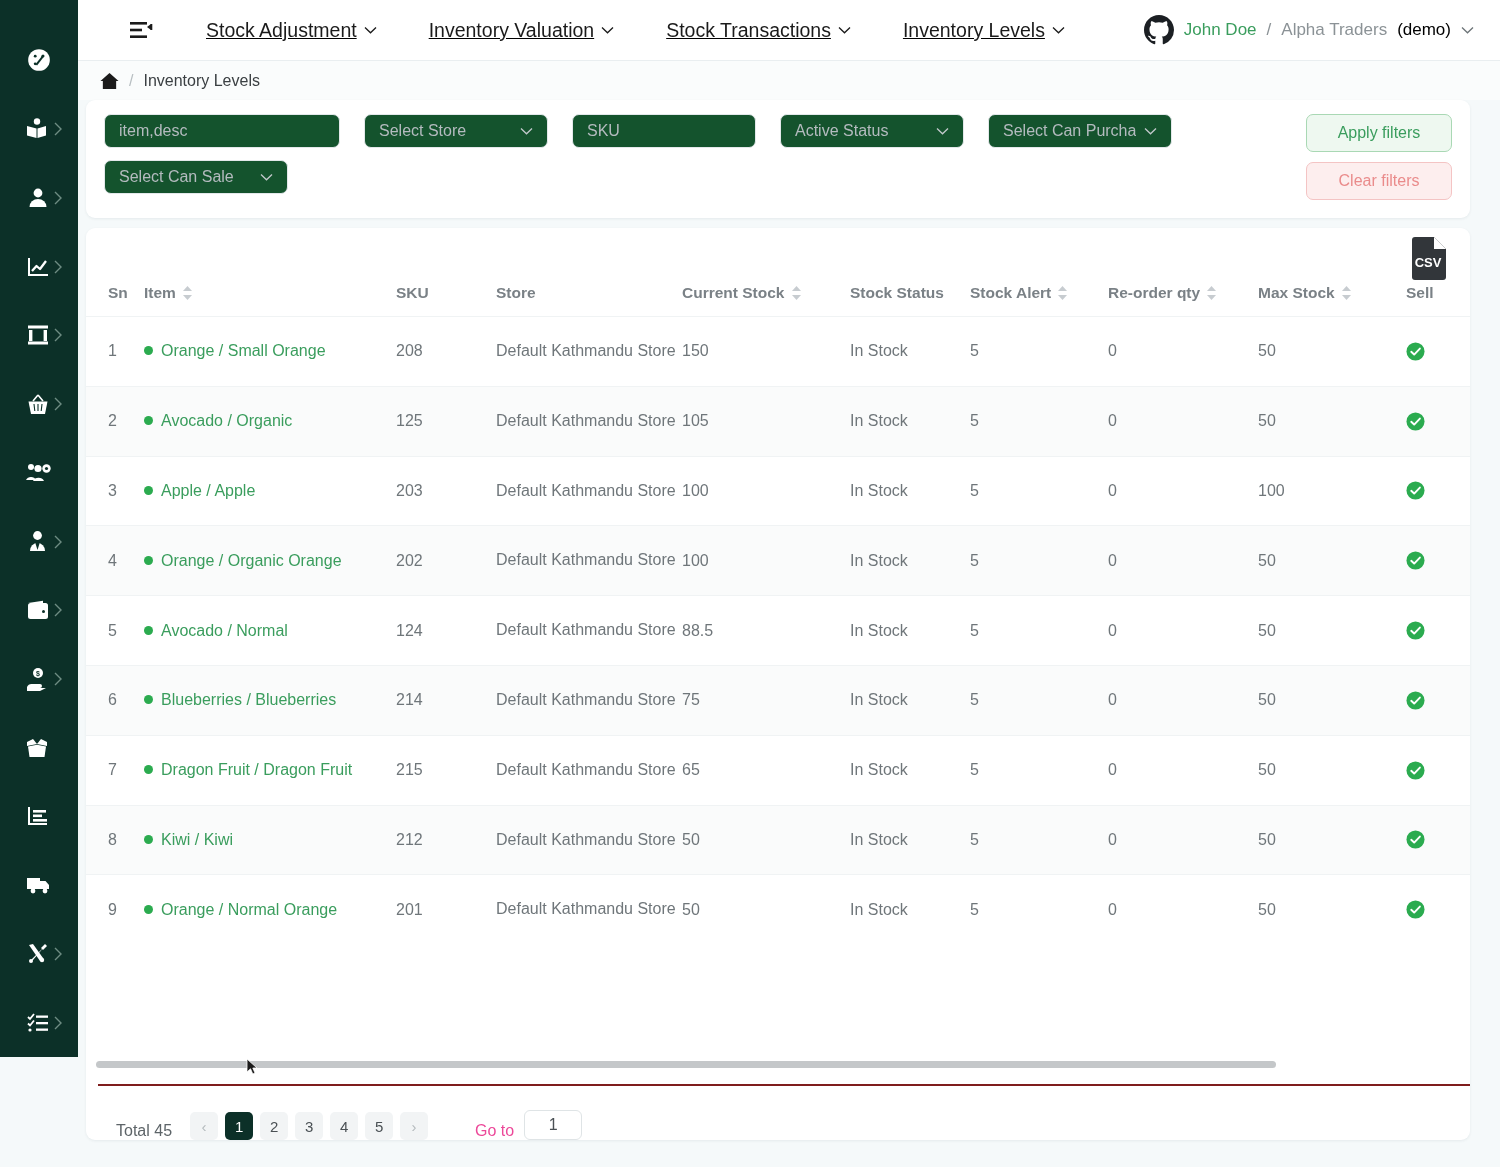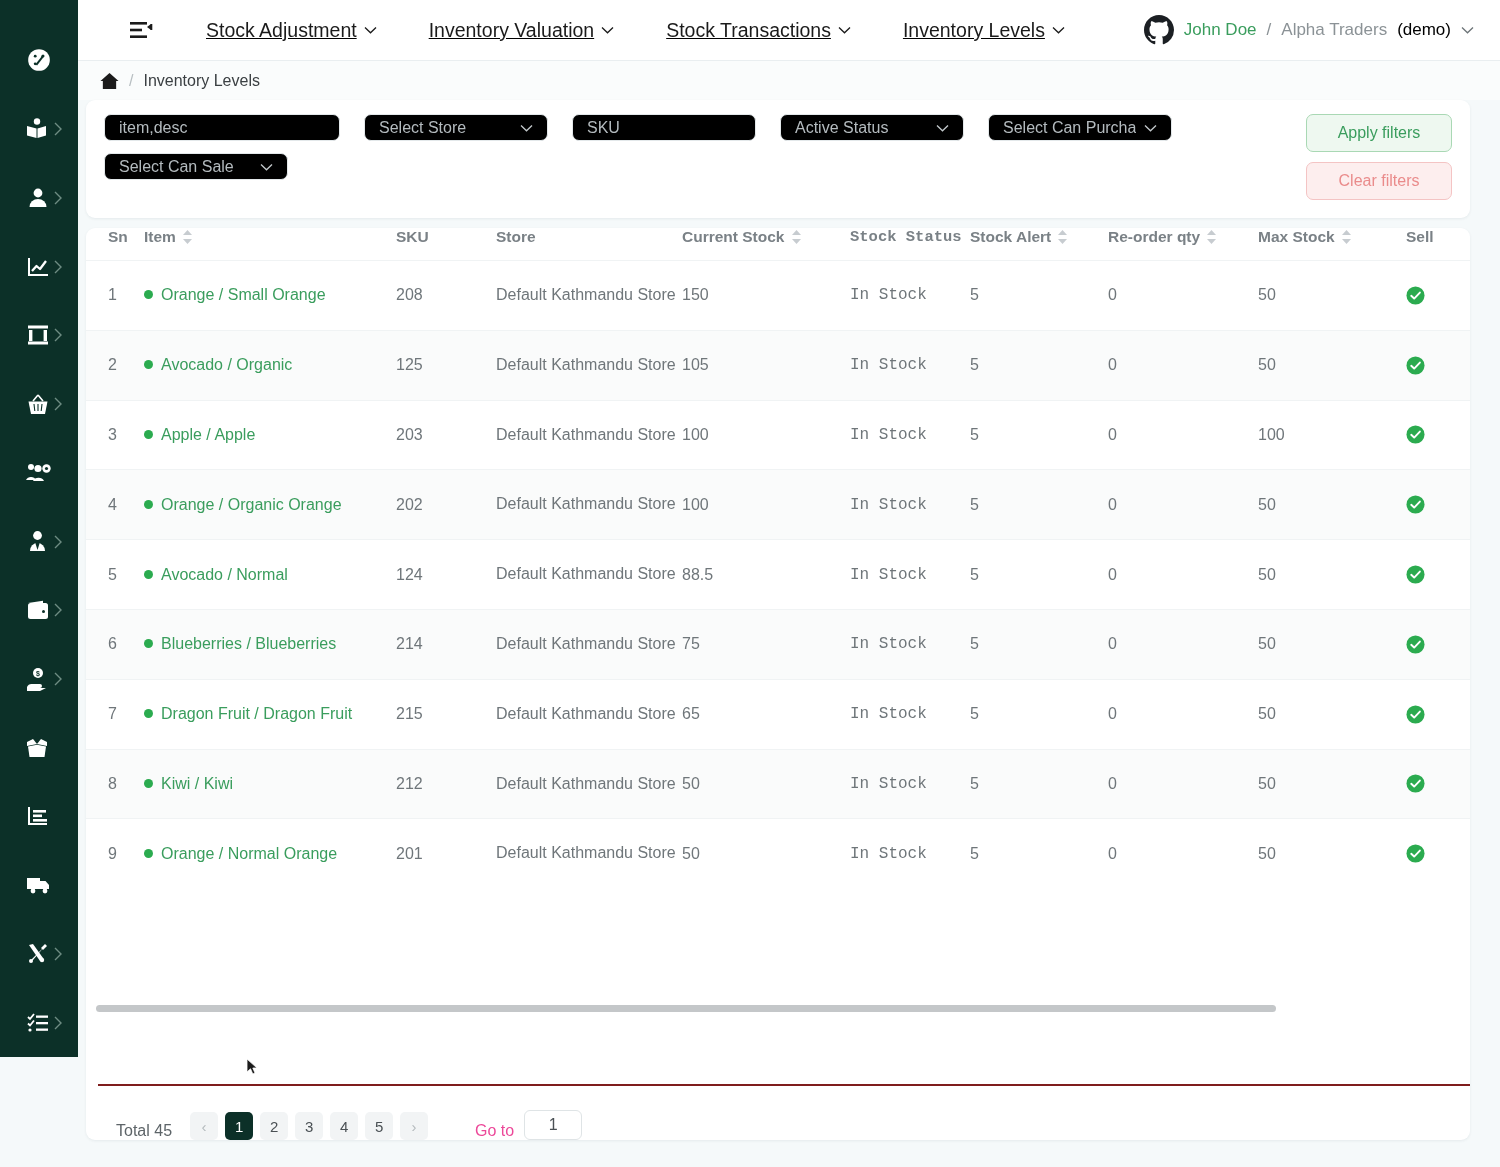--- a/index.html
+++ b/index.html
@@ -80,24 +80,24 @@
   
   #filtercard {
     position: absolute; left: 86px; top: 100px;
     width: 1384px; height: 118px;
     background: #ffffff;
     border-radius: 9px;
     box-shadow: 0 1px 3px rgba(16,40,50,.07);
     padding: 14px 18px;
   }
   .fld {
-    height: 27px;
+    height: 34px;
     border: 1px solid #e3e8ea;
     border-radius: 7px;
-    background: #000000;
+    background: #14532d;
     display: flex; align-items: center;
     padding: 0 14px;
     font-size: 16px;
     color: #b4bbbf;
     cursor: text;
     position: relative;
   }
   .fld.sel { cursor: pointer; justify-content: space-between; }
   .fld .dcaret { width: 13px; height: 8px; flex: none; margin-left: 8px; }
   .fld .lbl { overflow: hidden; white-space: nowrap; }
@@ -155,21 +155,21 @@
   .dot { display: inline-block; width: 9px; height: 9px; border-radius: 50%; background: #2bab4f; margin-right: 8px; vertical-align: 1px; }
   .store-cell { line-height: 1.55; }
   .check { display: block; width: 19px; height: 19px; }
 
   
   .c-sn    { width: 58px;  padding-left: 22px !important; }
   .c-item  { width: 252px; }
   .c-sku   { width: 100px; }
   .c-store { width: 186px; }
   .c-cur   { width: 168px; }
-  .c-stat  { width: 120px; font-family: Liberation Mono, monospace; }
+  .c-stat  { width: 120px; }
   .c-alert { width: 138px; }
   .c-reord { width: 150px; }
   .c-max   { width: 148px; }
   .c-sell  { width: 64px; }
 
   #hscroll {
     position: absolute; left: 10px; bottom: 8px;
     width: 1180px; height: 7px; border-radius: 4px;
     background: #c4c7c9; cursor: pointer;
   }
@@ -450,20 +450,27 @@
         </svg>
     </div>
   </div>
   <div id="btnwrap">
     <div class="btn" id="apply-btn">Apply filters</div>
     <div class="btn" id="clear-btn">Clear filters</div>
   </div>
 </div>
 
 <div id="tablecard">
+  <div id="csvbar">
+    <svg id="csv-icon" viewBox="0 0 38 44">
+      <path d="M2 4 a3 3 0 0 1 3-3 h19 l12 12 v28 a3 3 0 0 1 -3 3 h-28 a3 3 0 0 1 -3 -3 Z" fill="#32363a"></path>
+      <path d="M24 1 L36 13 L24 13 Z" fill="#ffffff"></path>
+      <text x="18" y="31" font-size="13" font-weight="bold" fill="#ffffff" text-anchor="middle" font-family="Liberation Sans, sans-serif">CSV</text>
+    </svg>
+  </div>
 
   <div id="tablewrap">
     <table>
       <thead>
         <tr>
           <th class="c-sn"><span>Sn</span></th>
           <th class="c-item"><span>Item</span><svg class="sorter" viewBox="0 0 11 14">
                 <path d="M5.5 0 L10 5 L1 5 Z" fill="#c7ccd0"></path>
                 <path d="M5.5 14 L10 9 L1 9 Z" fill="#c7ccd0"></path>
               </svg></th>

